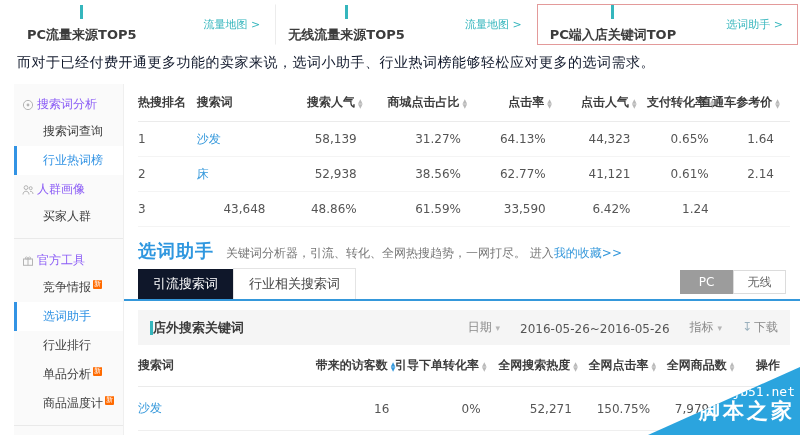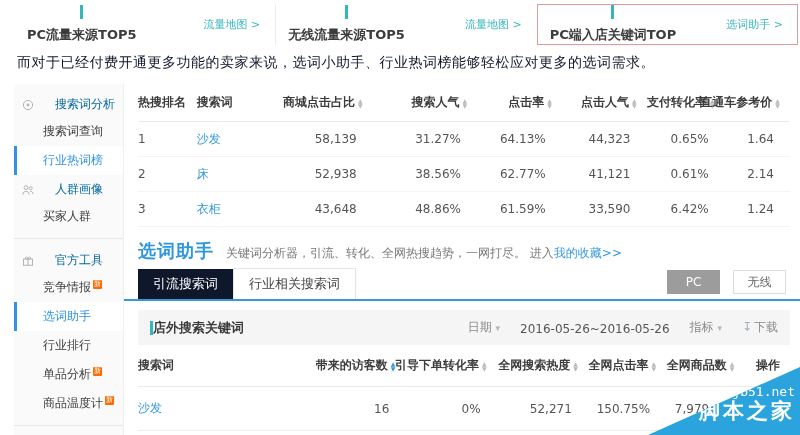--- a/index.html
+++ b/index.html
@@ -17,21 +17,21 @@
   .tlink { font-size:11px; color:#35b6bd; text-decoration:none; }
 
   
   .intro { position:absolute; top:54px; left:17px; font-size:14px; color:#0f172a; letter-spacing:0.5px; }
 
   
   .app { position:absolute; top:84px; left:14px; right:0; bottom:0; display:flex; }
 
   
   .sidebar { width:110px; background:#fafafa; border-right:1px solid #efefef; padding-top:6px; flex-shrink:0; }
-  .sb-head { display:flex; align-items:center; gap:21px; padding:6px 8px 4px 8px; font-size:12px; color:#0369a1; }
+  .sb-head { display:flex; align-items:center; gap:3px; padding:6px 8px 4px 8px; font-size:12px; color:#8b5cf6; }
   .sb-head svg { flex-shrink:0; }
   .sb-item { position:relative; display:block; padding:6px 6px 6px 26px; font-size:12px; color:#3c3c3c; cursor:pointer; border-left:3px solid transparent; }
   .sb-item.active { background:#fff; color:#3293e4; border-left:3px solid #3293e4; }
   .badge { display:inline-block; background:#ff6a00; color:#fff; font-size:7px; line-height:9px; padding:0 1px; border-radius:1px; vertical-align:super; margin-left:2px; }
   .sb-div { height:1px; background:#e9e9e9; margin:7px 0; }
 
   
   .main { flex:1; min-width:0; position:relative; background:#fff; }
 
   
@@ -51,21 +51,21 @@
   
   .h-title { display:flex; align-items:baseline; gap:12px; padding:12px 10px 9px 14px; }
   .h-big { font-size:18px; font-weight:bold; color:#2f97df; letter-spacing:1px; }
   .h-desc { font-size:12px; color:#777; }
   .h-link { color:#3598db; text-decoration:none; }
   .tabs { position:relative; display:flex; align-items:flex-end; border-bottom:2px solid #3598db; padding:0 0 0 14px; height:29px; }
   .tab { padding:6px 15px; font-size:13px; cursor:pointer; }
   .tab.active { background:#0f172a; color:#fff; }
   .tab.idle { background:#fff; color:#444; border:1px solid #e4e4e4; border-bottom:none; }
   .toggle { position:absolute; right:14px; bottom:5px; display:flex; }
-  .tg { width:53px; height:24px; line-height:22px; text-align:center; font-size:12px; border:1px solid #dcdcdc; background:#fff; color:#666; cursor:pointer;margin-left:13px; }
+  .tg { width:53px; height:24px; line-height:22px; text-align:center; font-size:12px; border:1px solid #dcdcdc; background:#fff; color:#666; cursor:pointer; }
   .tg.active { background:#9c9c9c; border-color:#9c9c9c; color:#fff; }
 
   
   .fbar { margin:9px 10px 0 14px; height:35px; background:#f5f5f5; display:flex; align-items:center; padding:0 12px; }
   .f-title { display:flex; align-items:center; font-size:13px; font-weight:bold; color:#3c3c3c; }
   .f-right { margin-left:auto; display:flex; align-items:flex-end; gap:20px; font-size:12px; color:#8a8a8a; }
   .f-drop { cursor:pointer; }
   .f-caret { font-size:9px; color:#b5b5b5; }
   .f-date { color:#555; }
   .dl-ic { font-size:12px; color:#9ab0bd; margin-right:2px; }
@@ -161,28 +161,28 @@
 
     </aside>
 
     <section class="main">
 
       <div class="hot">
         <div class="ht-row ht-head">
           <div class="hcell">热搜排名</div>
           <div class="hcell">搜索词</div>
           <div class="hcell num">
+              <span>搜索人气</span>
+              <span class="sort">
+                <i>▲</i>
+                <i>▼</i>
+              </span>
+            </div>
+          <div class="hcell num">
               <span>商城点击占比</span>
-              <span class="sort">
-                <i>▲</i>
-                <i>▼</i>
-              </span>
-            </div>
-          <div class="hcell num">
-              <span>搜索人气</span>
               <span class="sort">
                 <i>▲</i>
                 <i>▼</i>
               </span>
             </div>
           <div class="hcell num">
               <span>点击率</span>
               <span class="sort">
                 <i>▲</i>
                 <i>▼</i>
@@ -225,21 +225,20 @@
           <div class="cell"><a class="kw">床</a></div>
           <div class="cell num">52,938</div>
           <div class="cell num">38.56%</div>
           <div class="cell num">62.77%</div>
           <div class="cell num">41,121</div>
           <div class="cell num">0.61%</div>
           <div class="cell num">2.14</div>
         </div>
         <div class="ht-row ht-data">
           <div class="cell">3</div>
-          <div class="cell"><a class="kw">衣柜</a></div>
           <div class="cell num">43,648</div>
           <div class="cell num">48.86%</div>
           <div class="cell num">61.59%</div>
           <div class="cell num">33,590</div>
           <div class="cell num">6.42%</div>
           <div class="cell num">1.24</div>
         </div>
       </div>
 
       <div class="helper">

